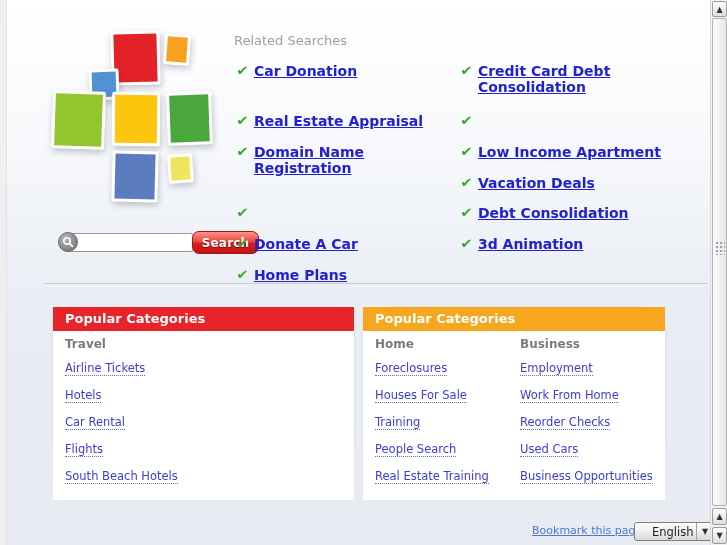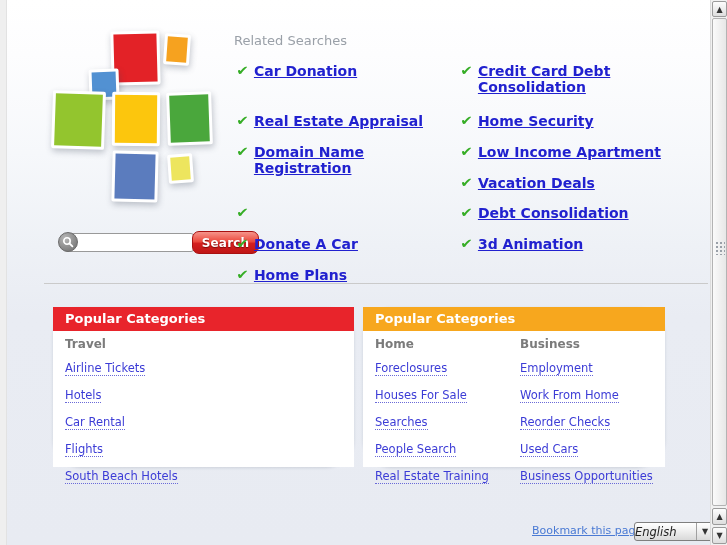--- a/index.html
+++ b/index.html
@@ -57,35 +57,35 @@
 
   .divider { position:absolute; left:37px; top:283px; width:664px; height:1px; background:#cacaca; }
 
   
   .cat-box { position:absolute; top:307px; width:301px; height:160px;
     box-shadow:0 1px 3px rgba(80,90,110,.18); background:#fff;border-radius:28px; }
   .cat-box.left  { left:46px; }
   .cat-box.right { left:356px; width:302px; }
   .cat-header { height:24px; line-height:24px; padding-left:12px;
     color:#fff; font-weight:bold; font-size:13px; }
-  .cat-body { position:relative; height:136px; background:#fff; padding:6px 0 0 12px;
+  .cat-body { position:relative; height:169px; background:#fff; padding:6px 0 0 12px;
     display:flex; }
   .cat-col { width:148px; }
   .cat-col-header { color:#7b7b7b; font-weight:bold; font-size:12px; margin-bottom:6px; }
   .cat-col a { display:inline-block; color:#3c3cd6; font-size:11.5px; line-height:13px;
     text-decoration:none; border-bottom:1px dotted #6a6ad8; margin-bottom:8px; }
 
   
   .footer-bookmark { position:absolute; left:525px; top:524px; font-size:11px; color:#4a7ad4; }
   .footer-bookmark a { color:#4a7ad4; text-decoration:underline; }
   .lang-select { position:absolute; left:627px; top:522px; width:80px; height:19px;
     border:1px solid #7f7f7f; border-radius:3px; overflow:hidden; cursor:pointer;
     background:linear-gradient(180deg,#ffffff 0%,#f0f0f0 45%,#d9d9d9 100%);
     display:flex; align-items:center; }
-  .lang-label { flex:1; padding-left:0; font-size:11.5px; color:#222;font-style:italic; }
+  .lang-label { flex:1; padding-left:17px; font-size:11.5px; color:#222; }
   .lang-arrow { width:17px; height:100%; border-left:1px solid #a0a0a0;
     display:flex; align-items:center; justify-content:center; font-size:8px; color:#333; }
 
   
   .scrollbar { position:absolute; right:0; top:0; width:17px; height:545px;
     background:#f1f1f1; border-left:1px solid #dcdcdc; }
   .sb-btn { position:absolute; left:1px; width:15px; height:16px;
     background:linear-gradient(180deg,#fdfdfd,#dedede); border:1px solid #9b9b9b; border-radius:2px;
     display:flex; align-items:center; justify-content:center; font-size:8px; color:#333; cursor:pointer; }
   .sb-btn-top { top:1px; }
@@ -152,21 +152,20 @@
       <span class="check">✔</span>
       <a href="#">Home Plans</a>
     </div>
 
     <div class="rs-item rs-right rs-r0">
       <span class="check">✔</span>
       <a href="#">Credit Card Debt Consolidation</a>
     </div>
     <div class="rs-item rs-right rs-r1">
       <span class="check">✔</span>
-      <a href="#">Home Security</a>
     </div>
     <div class="rs-item rs-right rs-r2">
       <span class="check">✔</span>
       <a href="#">Low Income Apartment</a>
     </div>
     <div class="rs-item rs-right rs-q3">
       <span class="check">✔</span>
       <a href="#">Vacation Deals</a>
     </div>
     <div class="rs-item rs-right rs-r3">
@@ -195,21 +194,21 @@
     </div>
   </div>
 
   <div class="cat-box right">
     <div class="cat-header" style="background-color: rgb(247, 167, 30);">Popular Categories</div>
     <div class="cat-body">
       <div class="cat-col">
         <div class="cat-col-header">Home</div>
         <a href="#">Foreclosures</a><br>
         <a href="#">Houses For Sale</a><br>
-        <a href="#">Searches</a><br>
+        <a href="#">Training</a><br>
         <a href="#">People Search</a><br>
         <a href="#">Real Estate Training</a>
       </div>
       <div class="cat-col">
         <div class="cat-col-header">Business</div>
         <a href="#">Employment</a><br>
         <a href="#">Work From Home</a><br>
         <a href="#">Reorder Checks</a><br>
         <a href="#">Used Cars</a><br>
         <a href="#">Business Opportunities</a>

